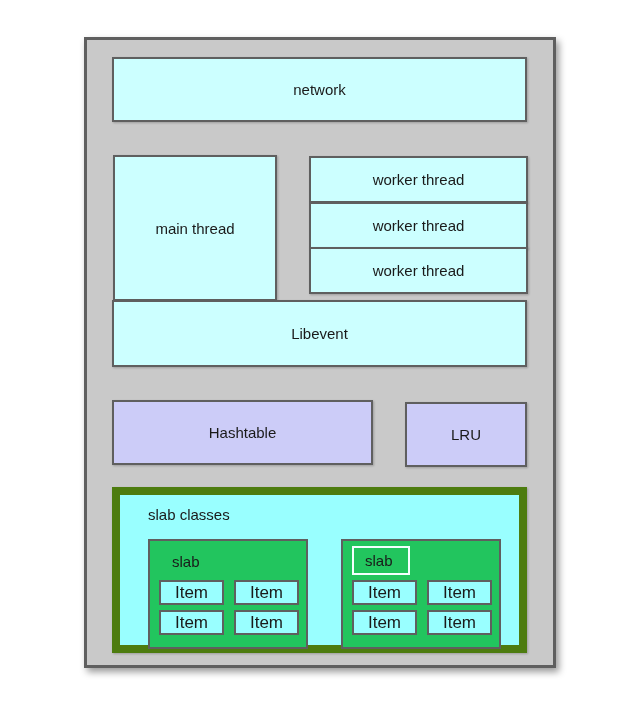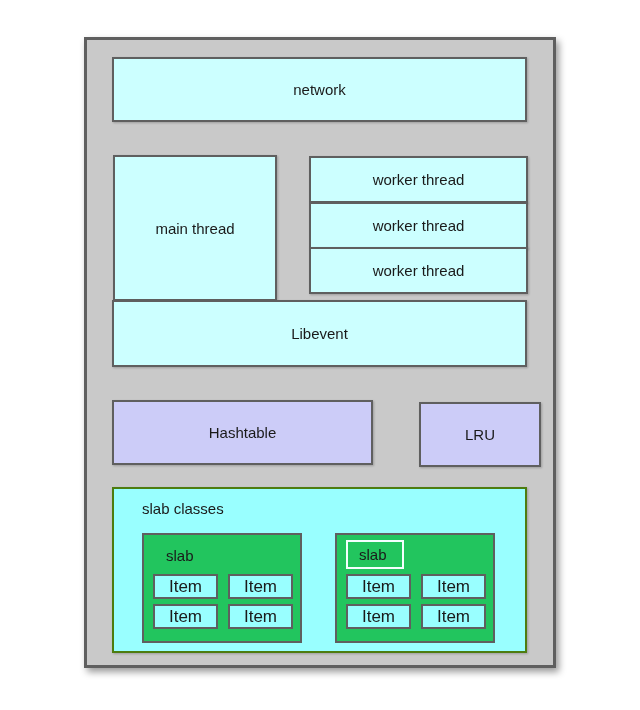--- a/index.html
+++ b/index.html
@@ -36,28 +36,28 @@
   .purple { background: #ccccf8; }
 
   #network     { left: 25px;  top: 17px;  width: 415px; height: 65px; }
   #main-thread { left: 26px;  top: 115px; width: 164px; height: 146px; }
   .worker      { left: 222px; width: 219px; height: 47px; }
   #worker-0    { top: 116px; }
   #worker-1    { top: 162px; }
   #worker-2    { top: 207px; }
   #libevent    { left: 25px;  top: 260px; width: 415px; height: 67px; }
   #hashtable   { left: 25px;  top: 360px; width: 261px; height: 65px; }
-  #lru         { left: 318px; top: 362px; width: 122px; height: 65px; margin-left: 14px; }
+  #lru         { left: 318px; top: 362px; width: 122px; height: 65px; }
 
   #slab-classes {
     position: absolute;
     left: 25px; top: 447px;
     width: 415px; height: 166px;
     background: #99ffff;
-    border: 2px solid #4d7c0f;
+    border: 8px solid #4d7c0f;
     box-shadow: 1px 1px 2px rgba(0,0,0,0.22);
   }
   .slab-classes-label {
     position: absolute;
     left: 28px; top: 11px;
     font-size: 15px;
   }
   .slab {
     position: absolute;
     top: 44px;

